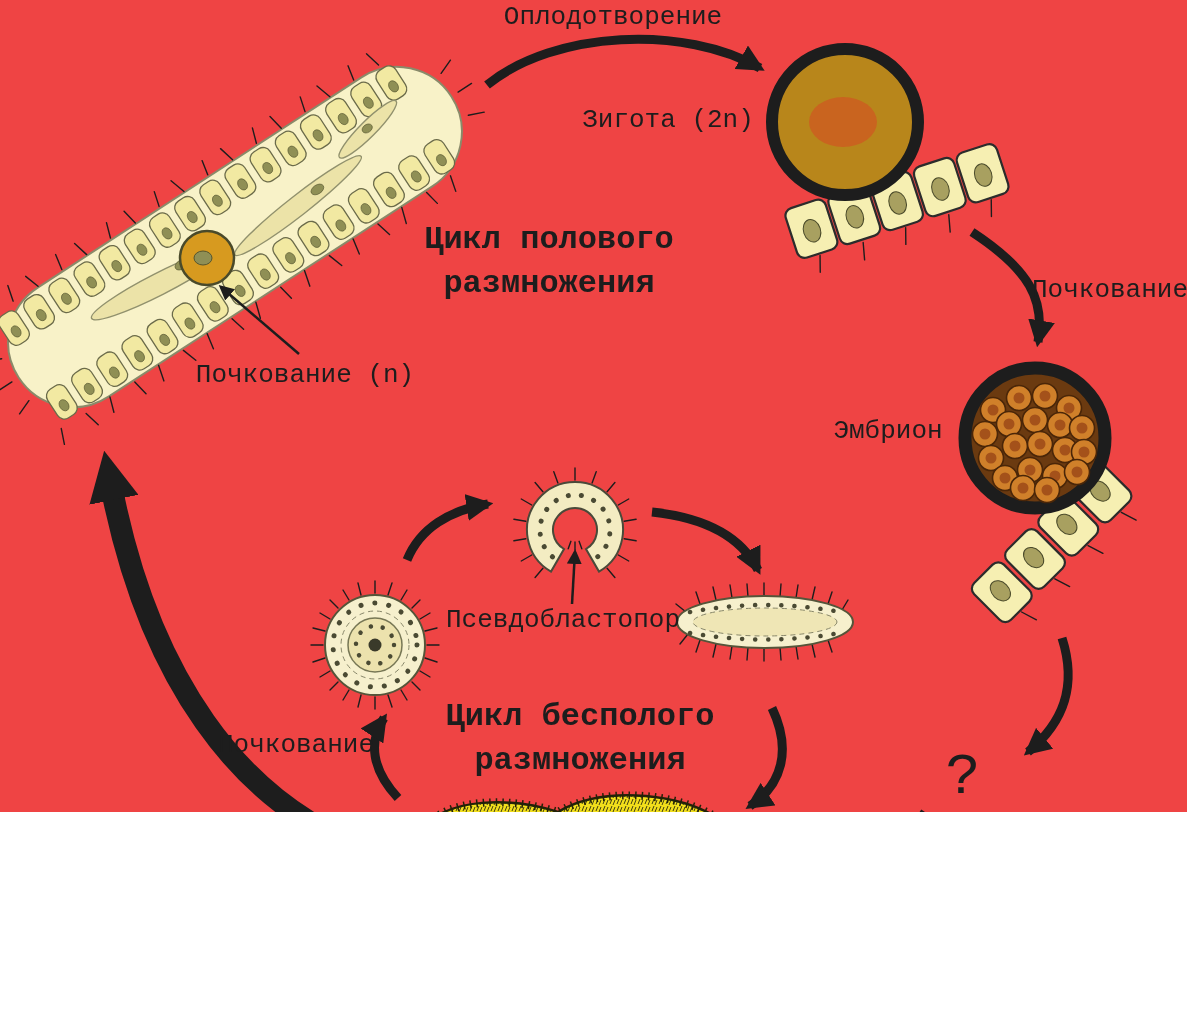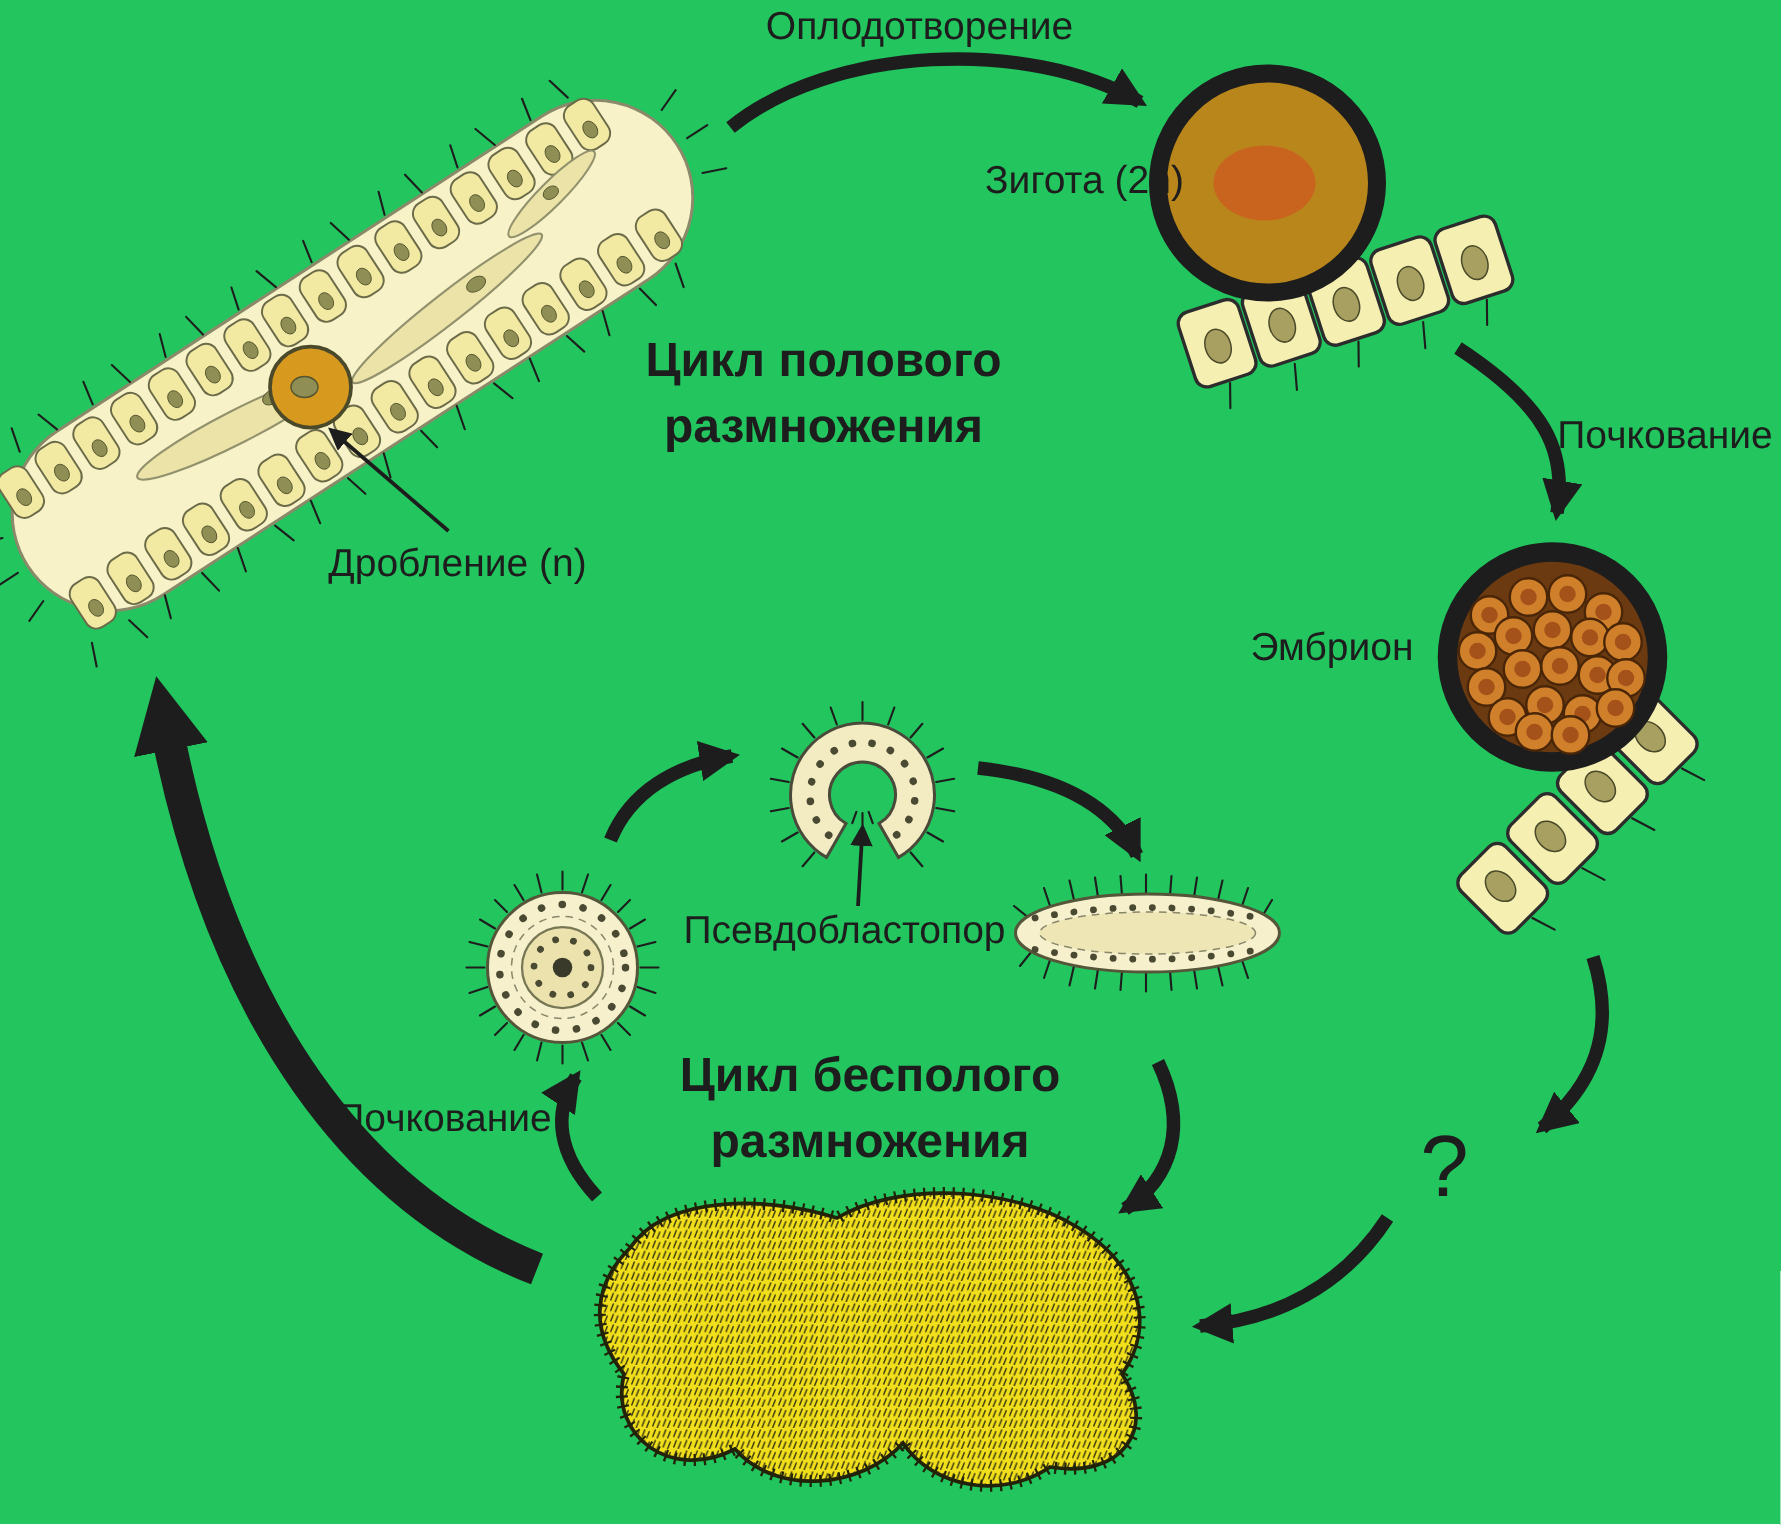--- a/index.html
+++ b/index.html
@@ -1,18 +1,18 @@
 <!DOCTYPE html>
 <html><head>
 <meta charset="utf-8">
 <style>
   html,body { margin:0; padding:0; background:#ffffff; }
   .stage {
-    position:relative; width:1187px; height:1016px; background:#22c55e;
-    font-family:Liberation Sans, sans-serif; color:#1d1d1d; overflow:hidden;
+    position:relative; width:1187px; height:812px; background:#ef4444;
+    font-family:Liberation Mono, monospace; color:#1d1d1d; overflow:hidden;
   }
   .stage svg.art { position:absolute; left:0; top:0; }
   .lbl {
     position:absolute; transform:translate(-50%,-50%);
     font-size:26px; line-height:1.1; white-space:nowrap; text-align:center; color:#1d1d1d;
   }
   .lbl.bold { font-weight:bold; font-size:32px;text-align:right; }
   .lbl.q { font-size:58px; }
   
   .bodyFill { fill:#f8f2c8; stroke:#8a8a6a; stroke-width:2; }
@@ -201,24 +201,24 @@
     <g>
       <path class="cil" d="M700,604 l-4,-12 M716,600 l-3,-13 M732,598 l-2,-13 M748,597 l-1,-13 M764,596 l0,-13 M780,597 l1,-13 M796,598 l2,-13 M812,600 l3,-13 M828,604 l4,-12 M842,610 l6,-10 M700,640 l-4,12 M716,644 l-3,13 M732,646 l-2,13 M748,647 l-1,13 M764,648 l0,13 M780,647 l1,13 M796,646 l2,13 M812,644 l3,13 M828,640 l4,12 M688,634 l-8,10 M686,612 l-10,-8"></path>
       <ellipse cx="765" cy="622" rx="88" ry="26" fill="#f6f0cd" stroke="#55553a" stroke-width="2"></ellipse>
       <ellipse cx="765" cy="622" rx="72" ry="14" fill="#efe6b5" stroke="#88876a" stroke-width="1" stroke-dasharray="5 4"></ellipse>
       <path class="dots" d="M 690,612 Q 765,598 840,612" stroke-width="4.5" stroke-dasharray="0.1 13"></path>
       <path class="dots" d="M 690,633 Q 765,646 840,633" stroke-width="4.5" stroke-dasharray="0.1 13"></path>
     </g>
   </svg>
 
   <div class="lbl" style="left:613px; top:17px;">Оплодотворение</div>
-  <div class="lbl" style="left:723px; top:120px;">Зигота (2n)</div>
+  <div class="lbl" style="left:668px; top:120px;">Зигота (2n)</div>
   <div class="lbl" style="left:1110px; top:290px;">Почкование</div>
   <div class="lbl" style="left:888px; top:431px;">Эмбрион</div>
-  <div class="lbl" style="left:305px; top:375px;">Дробление (n)</div>
+  <div class="lbl" style="left:305px; top:375px;">Почкование (n)</div>
   <div class="lbl bold" style="left:549px; top:240px;">Цикл полового</div>
   <div class="lbl bold" style="left:549px; top:284px;">размножения</div>
   <div class="lbl" style="left:563px; top:620px;">Псевдобластопор</div>
   <div class="lbl bold" style="left:580px; top:717px;">Цикл бесполого</div>
   <div class="lbl bold" style="left:580px; top:761px;">размножения</div>
   <div class="lbl" style="left:296px; top:745px;">Почкование</div>
   <div class="lbl q" style="left:963px; top:778px;">?</div>
 
 </div>
 

